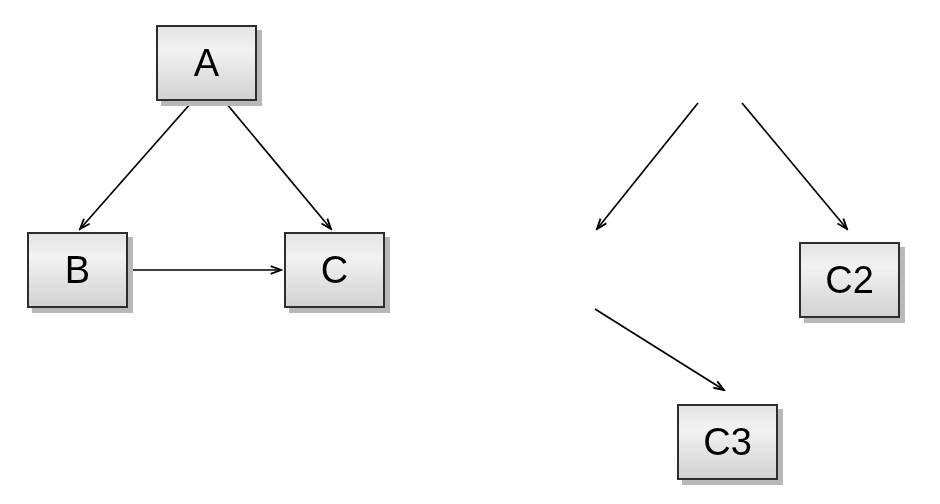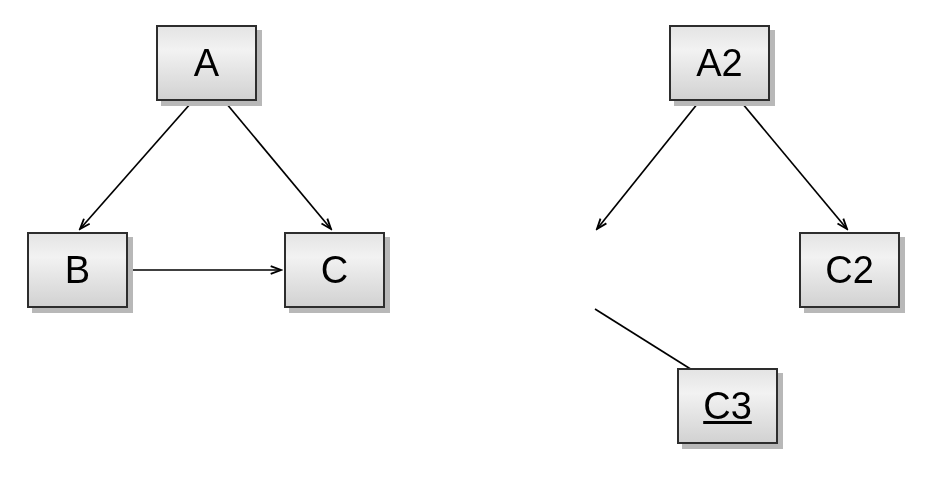--- a/index.html
+++ b/index.html
@@ -40,22 +40,22 @@
     color: #000000;
     line-height: 1;
     user-select: none;
   }
   
   .pos-A  { left: 156px; top: 25px;  }
   .pos-B  { left: 27px;  top: 232px; }
   .pos-C  { left: 284px; top: 232px; }
   .pos-A2 { left: 669px; top: 25px;  }
   .pos-B2 { left: 543px; top: 232px; }
-  .pos-C2 { left: 799px; top: 232px; }
-  .pos-C3 { left: 677px; top: 368px; text-decoration: underline; }
+  .pos-C2 { left: 799px; top: 242px; }
+  .pos-C3 { left: 677px; top: 404px; }
   .edge-line {
     stroke: #000000;
     stroke-width: 1.7;
     fill: none;
   }
 </style>
 </head>
 <body>
 
 <div class="canvas">
@@ -77,23 +77,20 @@
   <div class="node pos-A">
     <span class="node-label">A</span>
   </div>
   <div class="node pos-B">
     <span class="node-label">B</span>
   </div>
   <div class="node pos-C">
     <span class="node-label">C</span>
   </div>
 
-  <div class="node pos-A2">
-    <span class="node-label">A2</span>
-  </div>
   <div class="node pos-C2">
     <span class="node-label">C2</span>
   </div>
   <div class="node pos-C3">
     <span class="node-label">C3</span>
   </div>
 
 </div>
 
 </body></html>

